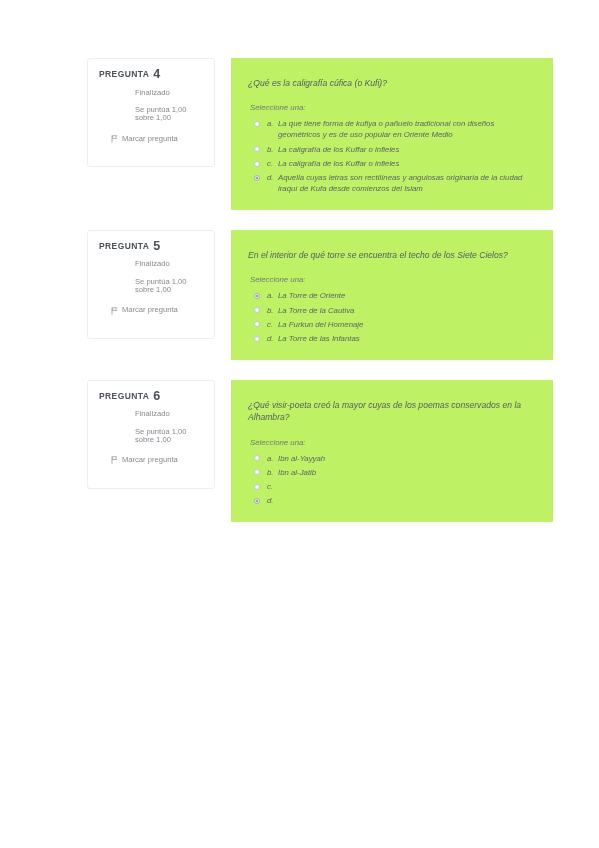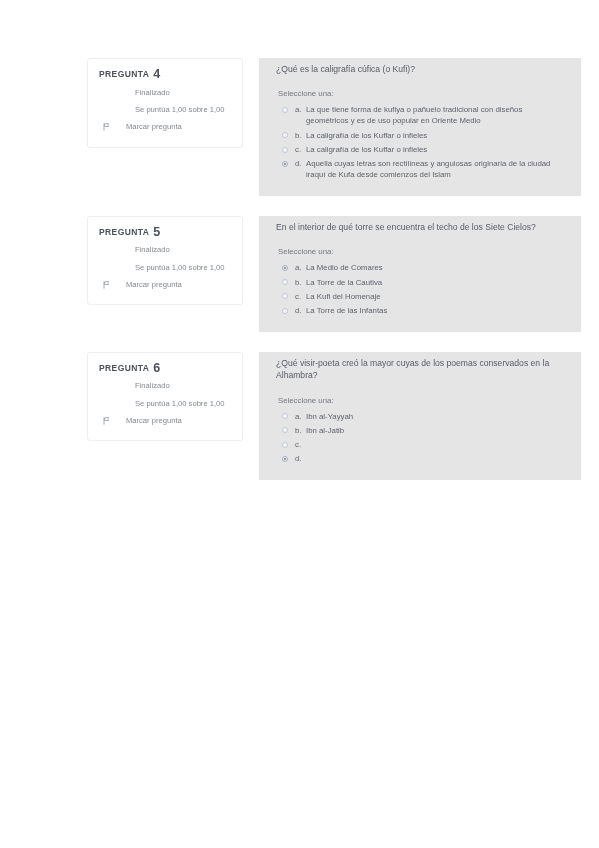--- a/index.html
+++ b/index.html
@@ -31,21 +31,21 @@
   }
 
   .question-block {
     display: flex;
     align-items: flex-start;
     margin-bottom: 20px;
   }
 
   
   .info-col {
-    width: 156px;
+    width: 128px;
     margin-left: 87px;
     flex: 0 0 auto;
   }
   .info-card {
     background: #ffffff;
     border: 1px solid #eceef1;
     border-radius: 3px;
     padding: 9px 11px 11px 11px;
     box-sizing: border-box;
   }
@@ -67,46 +67,47 @@
   .info-line {
     font-size: 7.6px;
     color: #84898f;
     margin: 0 0 9px 0;
     line-height: 1.1;
     padding-left: 36px;
   }
   .info-flag {
     font-size: 7.6px;
     color: #84898f;
-    margin: 4px;
+    margin: 12px;
     line-height: 1.1;
     display: flex;
     align-items: center;
-    gap: 16px;
+    gap: 4px;
     cursor: pointer;
   }
   .flag-icon {
     display: inline-block;
     width: 7px;
     height: 8px;
     position: relative;
     flex: 0 0 auto;
   }
   .flag-icon svg { display: block; }
 
   
   .content-col {
     margin-left: 16px;
     width: 322px;
     flex: 0 0 auto;
   }
   .content-panel {
-    background: #e5e5e5;
-    padding: 5px 17px 14px 17px;
+    background: #bef264;
+    padding: 19px 17px 14px 17px;
     box-sizing: border-box;
+    font-style: italic;
   }
   .q-text {
     font-size: 8.6px;
     color: #565b66;
     line-height: 1.45;
     margin: 0 0 14px 0;
   }
   .select-label {
     font-size: 7.8px;
     color: #72777f;
@@ -231,31 +232,31 @@
           </div>
         </div>
         <div class="content-col">
           <div class="content-panel">
             <div class="q-text">En el interior de qué torre se encuentra el techo de los Siete Cielos?</div>
             <div class="select-label">Seleccione una:</div>
             <ul class="answer-list">
               <li class="answer-item">
                 <span class="radio checked"></span>
                 <span class="ans-letter">a.</span>
-                <span class="ans-text">La Medio de Comares</span>
+                <span class="ans-text">La Torre de Oriente</span>
               </li>
               <li class="answer-item">
                 <span class="radio"></span>
                 <span class="ans-letter">b.</span>
                 <span class="ans-text">La Torre de la Cautiva</span>
               </li>
               <li class="answer-item">
                 <span class="radio"></span>
                 <span class="ans-letter">c.</span>
-                <span class="ans-text">La Kufi del Homenaje</span>
+                <span class="ans-text">La Furkun del Homenaje</span>
               </li>
               <li class="answer-item">
                 <span class="radio"></span>
                 <span class="ans-letter">d.</span>
                 <span class="ans-text">La Torre de las Infantas</span>
               </li>
             </ul>
           </div>
         </div>
       </div>

